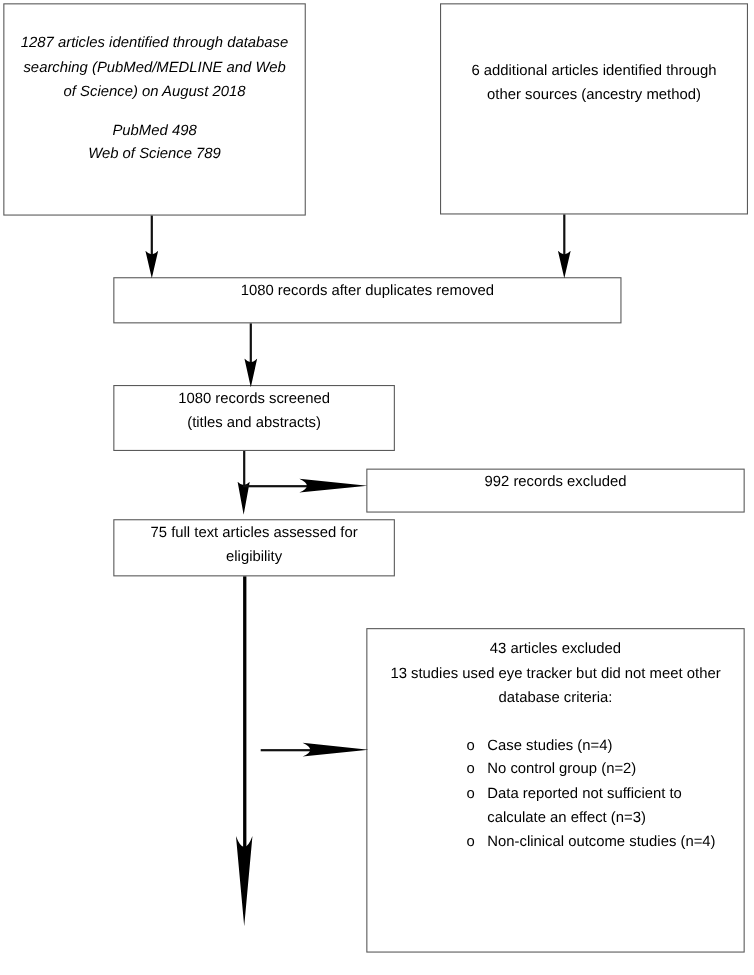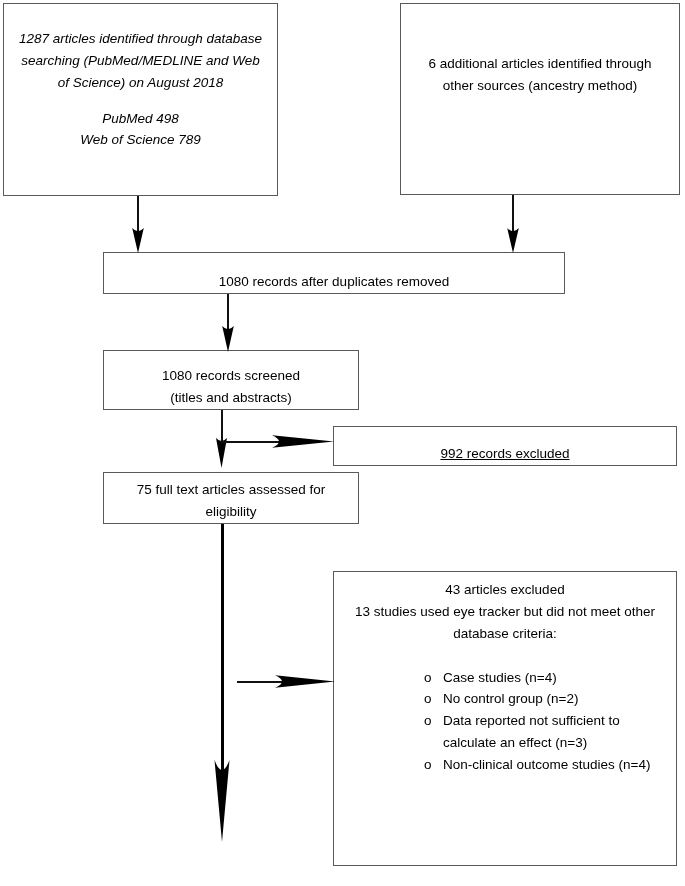--- a/index.html
+++ b/index.html
@@ -19,38 +19,38 @@
     background: #ffffff;
     overflow: hidden;
   }
   .box {
     position: absolute;
     box-sizing: border-box;
     border: 1px solid #5a5a5a;
     background: #ffffff;
     display: flex;
     flex-direction: column;
-    justify-content: flex-end;
+    justify-content: flex-start;
     align-items: center;
     text-align: center;
     font-size: 13.5px;
     line-height: 1.62;
     color: #000;
   }
   .box .ln { display: block; white-space: nowrap; }
   .spacer { height: 14px; }
 
   
   #box-db-search      { left: 3px;   top: 3px;   width: 275px; height: 193px; padding: 6px 10px 0 10px; justify-content: flex-start; font-style: italic; }
   #box-db-search .pad { height: 18px; }
   #box-other-sources  { left: 368px; top: 3px;   width: 280px; height: 192px; padding: 0 12px; justify-content: flex-start; margin-left: 32px; }
   #box-other-sources .pad { height: 49px; }
   #box-duplicates     { left: 103px; top: 252px; width: 462px; height: 42px; }
   #box-screened       { left: 103px; top: 350px; width: 256px; height: 60px; }
-  #box-rec-excluded   { left: 333px; top: 426px; width: 344px; height: 40px; text-decoration: underline; }
+  #box-rec-excluded   { left: 333px; top: 426px; width: 344px; height: 40px; }
   #box-fulltext       { left: 103px; top: 472px; width: 256px; height: 52px; }
   #box-art-excluded   { left: 333px; top: 537px; width: 344px; height: 295px; justify-content: flex-start; padding: 7px 6px 0 6px; margin-top: 34px; }
   #box-included       { left: 103px; top: 843px; width: 256px; height: 40px; }
 
   
   .exc-head { display: block; text-align: center; white-space: nowrap; }
   .exc-gap  { height: 22px; }
   .bullets  { width: 100%; padding-left: 84px; box-sizing: border-box; text-align: left; }
   .bullet   { display: block; white-space: nowrap; text-indent: 0; }
   .bullet .mk { display: inline-block; width: 19px; }

